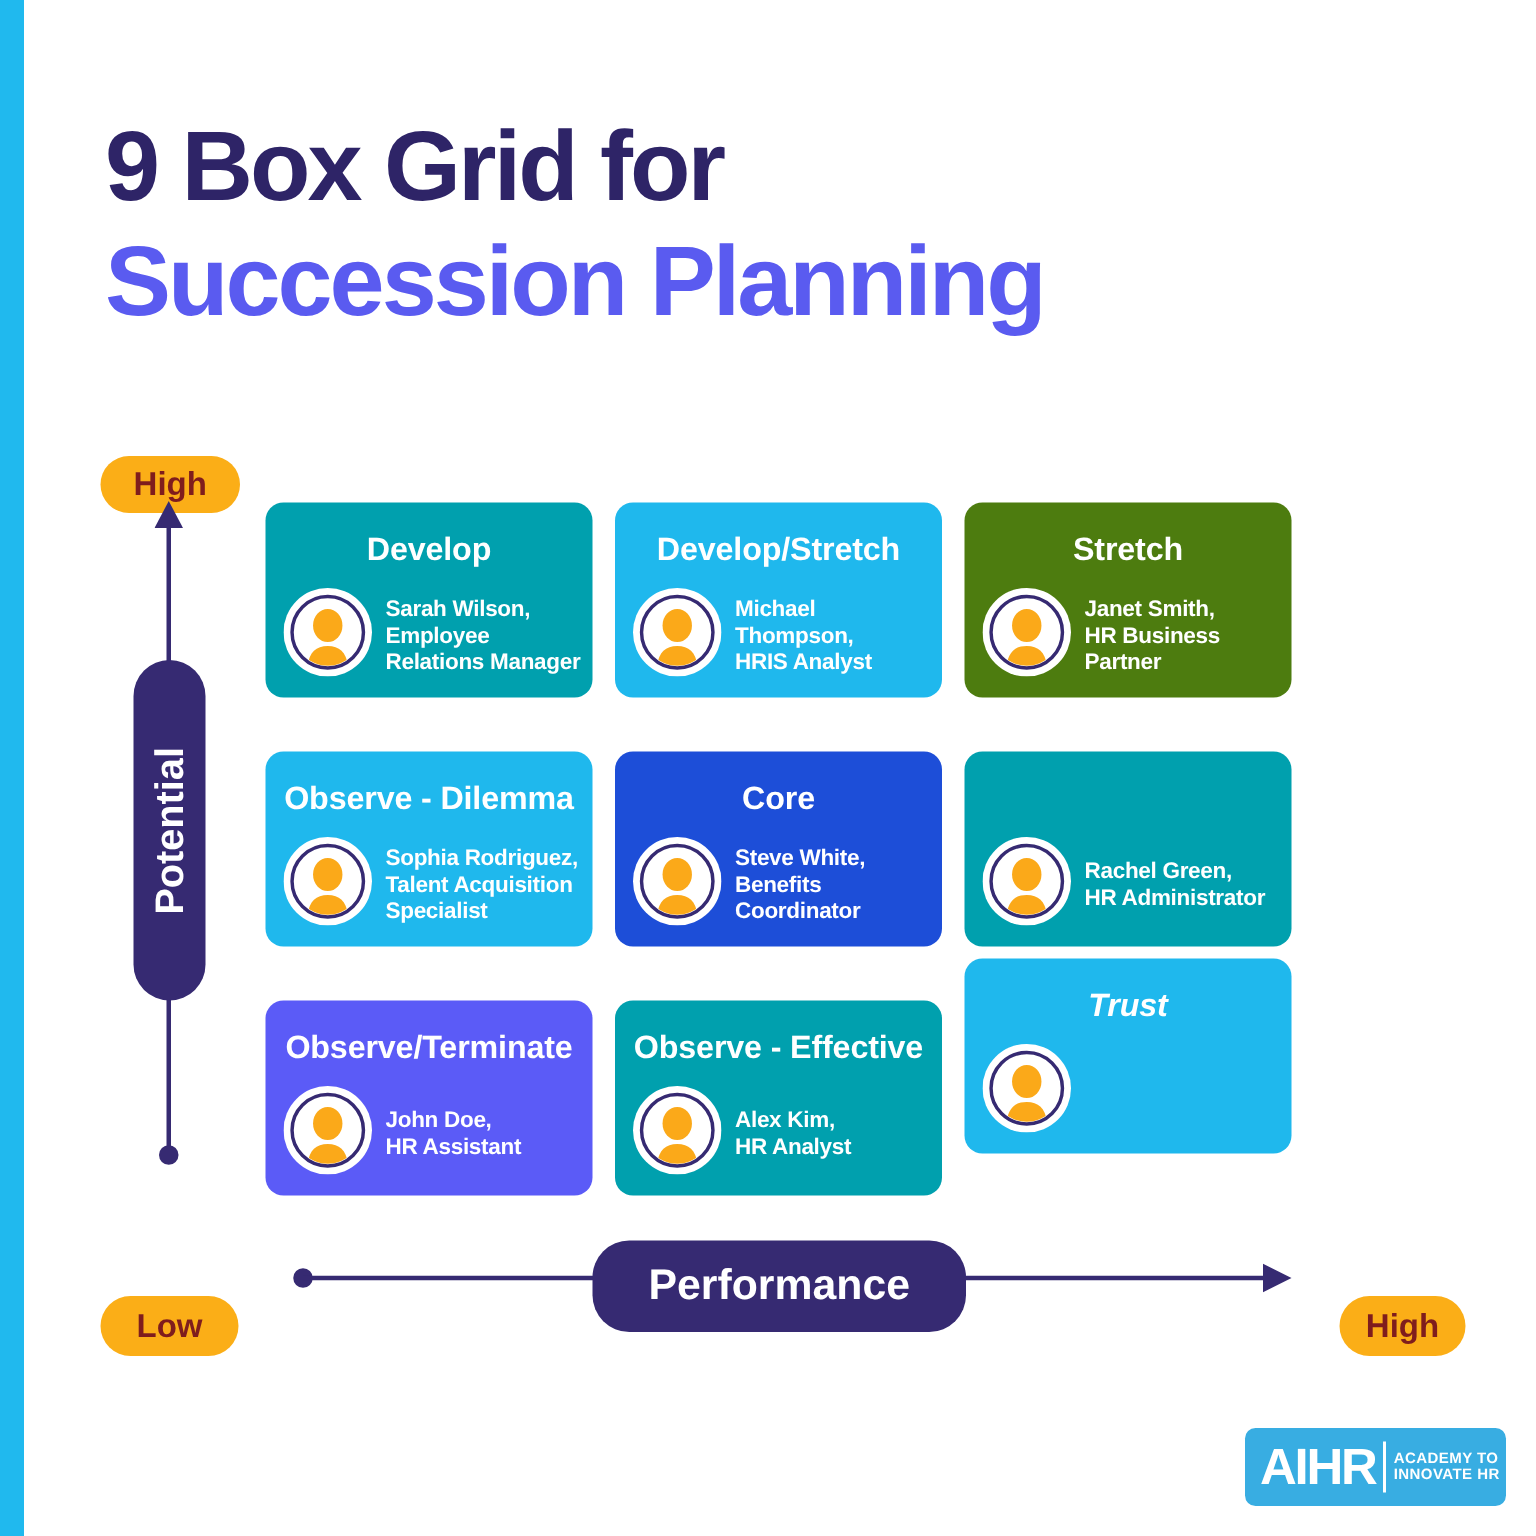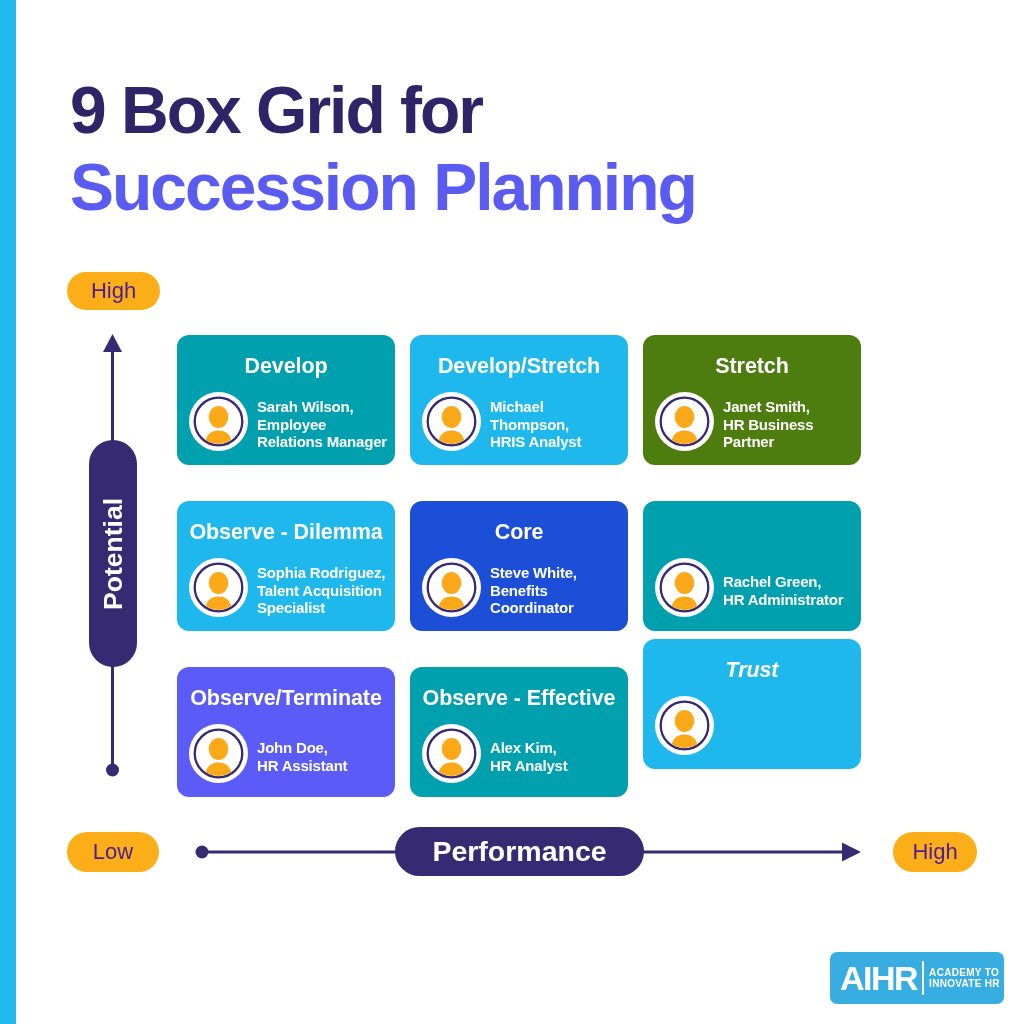--- a/index.html
+++ b/index.html
@@ -15,24 +15,24 @@
   
   #edge-stripe { left: 0; top: 0; width: 16px; height: 1024px; background: #20B9EE; }
 
   
   #heading { left: 70px; top: 72px; font-weight: 700; font-size: 66px; line-height: 77px; letter-spacing: -2px; }
   #heading .line1 { color: #2E2467; }
   #heading .line2 { color: #5A5BF0; }
 
   
   .badge {
-    background: #FBAE17; color: #4c1d95;
-    font-weight: 400; font-size: 22px;
+    background: #FBAE17; color: #7f1d1d;
+    font-weight: 700; font-size: 22px;
     border-radius: 20px;
-    display: flex; align-items: center; justify-content: center;
+    display: flex; align-items: center; justify-content: center; margin-top: 32px;
   }
   #badge-high-top { left: 67px; top: 272px; width: 93px; height: 38px; }
   #badge-low     { left: 67px; top: 832px; width: 92px; height: 40px; }
   #badge-high-right { left: 893px; top: 832px; width: 84px; height: 40px; }
 
   
   .axis-navy { fill: #362A72; }
   #y-axis-svg { left: 103px; top: 334px; width: 19px; height: 443px; }
   #x-axis-svg { left: 195px; top: 842px; width: 676px; height: 20px; }
 
@@ -40,21 +40,21 @@
     left: 89px; top: 440px; width: 48px; height: 227px;
     background: #362A72; border-radius: 24px;
     display: flex; align-items: center; justify-content: center;
   }
   #y-axis-pill span {
     color: #fff; font-weight: 700; font-size: 26.5px;
     writing-mode: vertical-rl; transform: rotate(180deg);
     white-space: nowrap;
   }
   #x-axis-pill {
-    left: 395px; top: 827px; width: 249px; height: 49px;
+    left: 395px; top: 827px; width: 249px; height: 61px;
     background: #362A72; border-radius: 24.5px;
     display: flex; align-items: center; justify-content: center;
     color: #fff; font-weight: 700; font-size: 28.5px;
   }
 
   
   .card {
     position: absolute; width: 218px; height: 130px;
     border-radius: 12px; color: #ffffff;
   }

